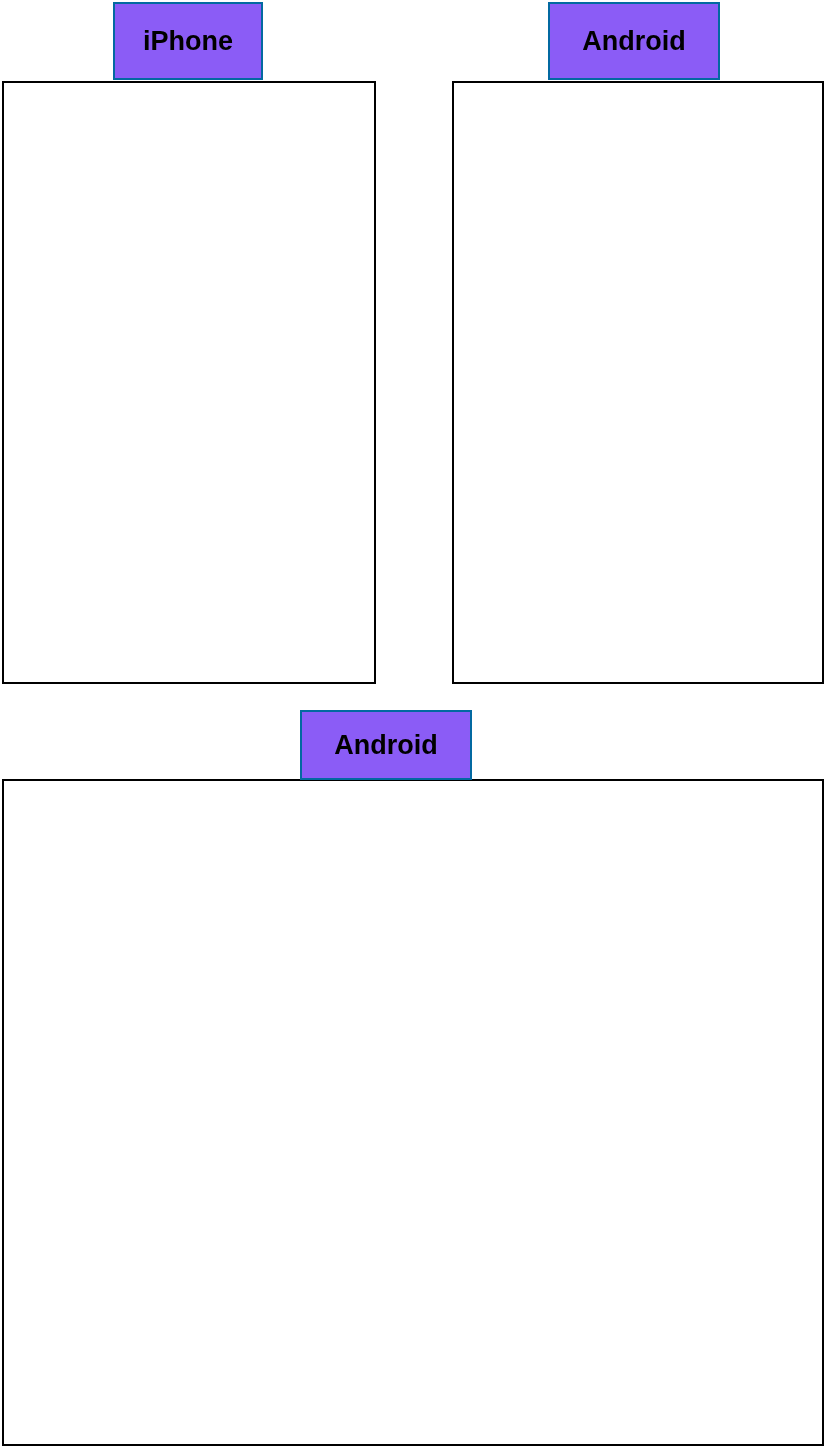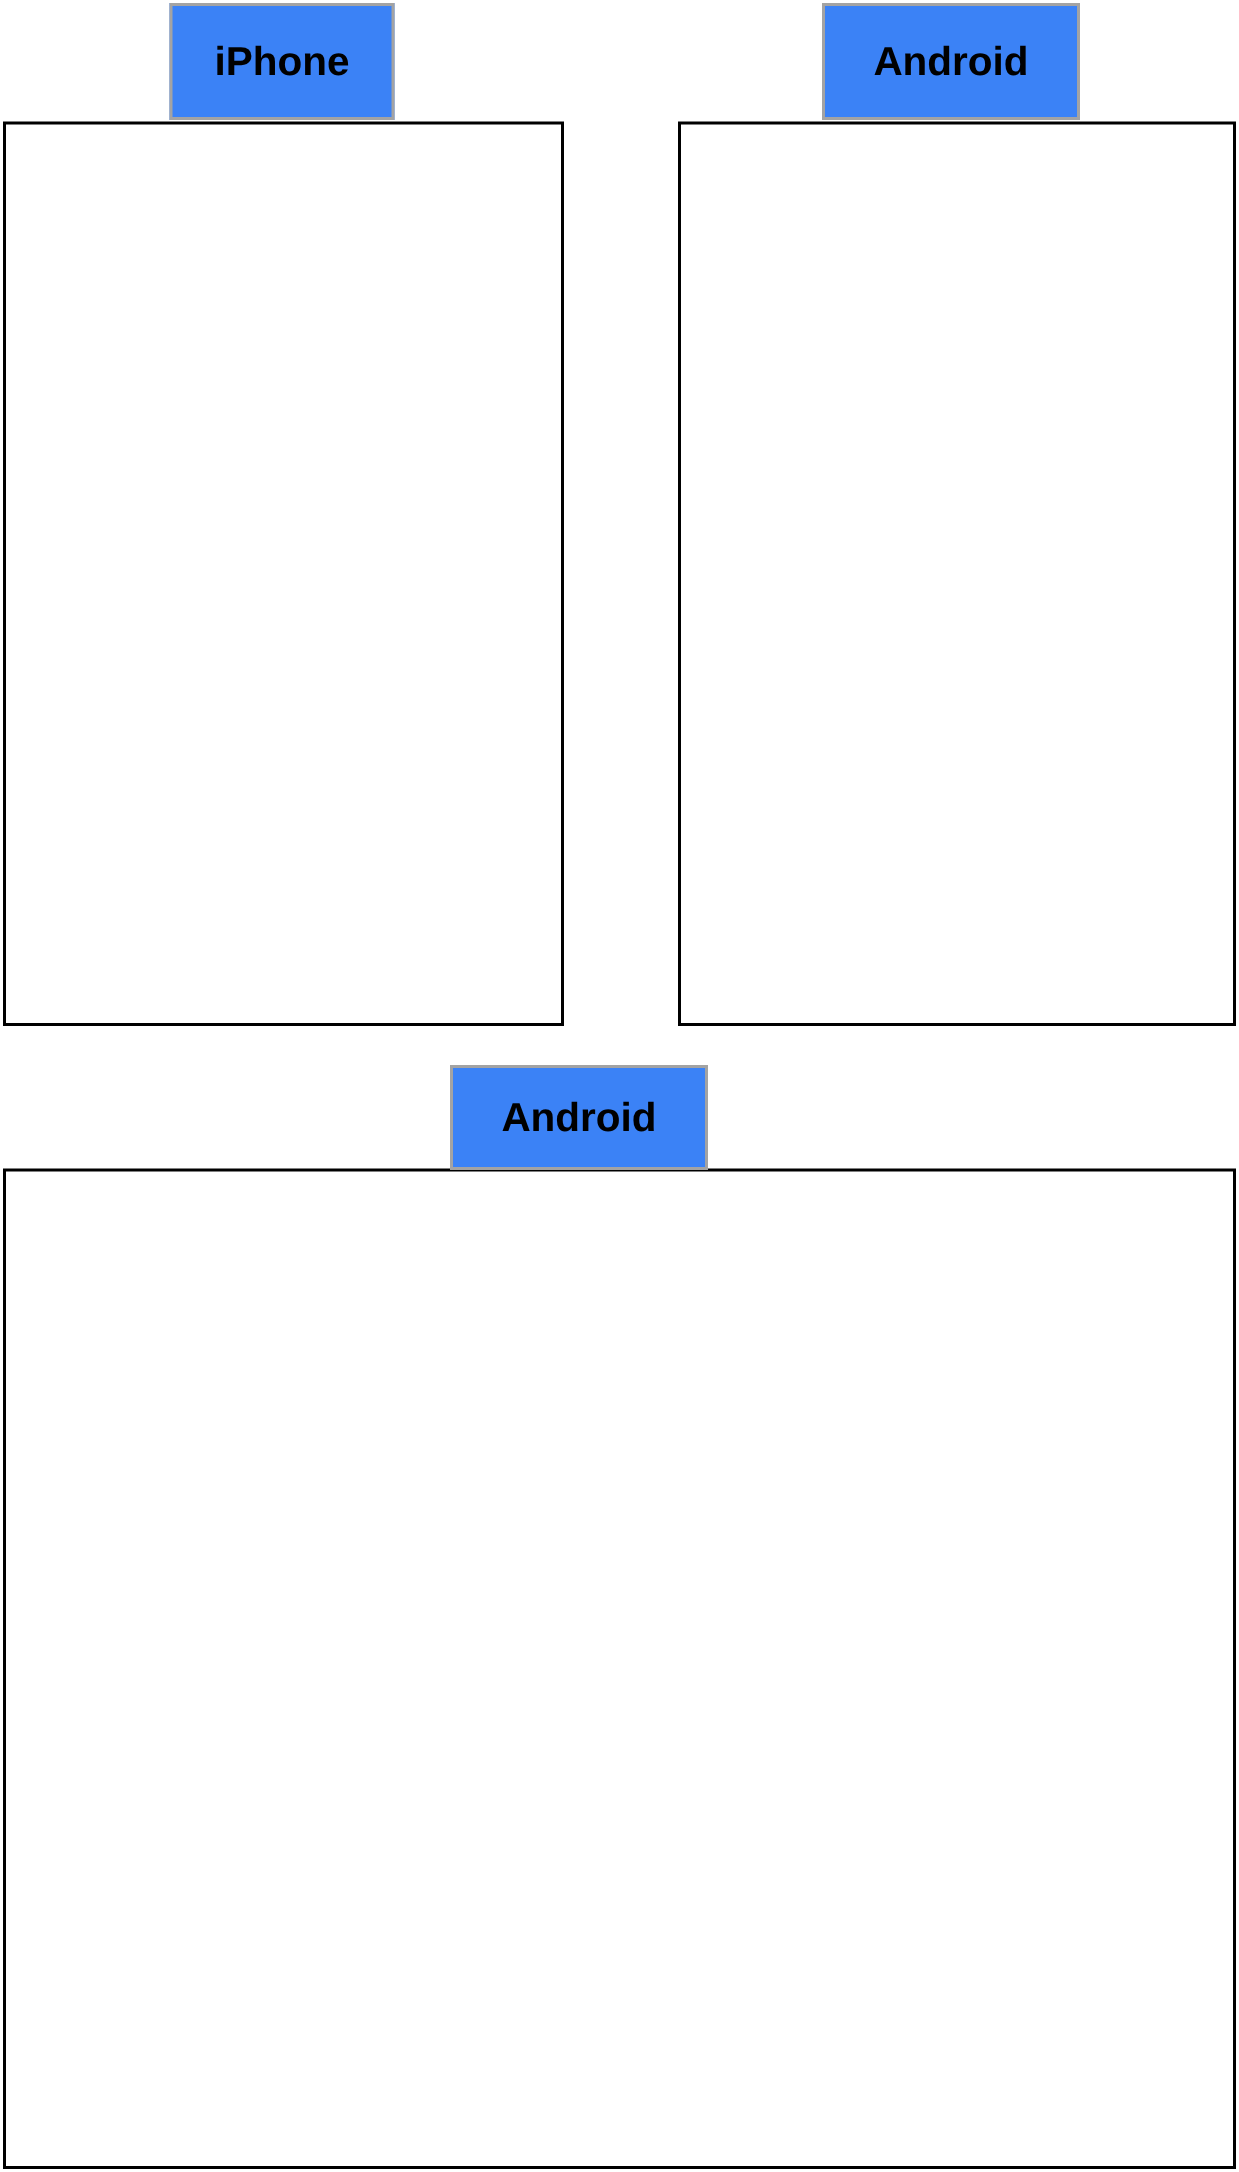--- a/index.html
+++ b/index.html
@@ -7,22 +7,22 @@
     width: 826px; height: 1448px;
     background: #ffffff;
     font-family: "Liberation Sans", sans-serif;
     overflow: hidden;
   }
   .page { position: relative; width: 826px; height: 1448px; background: #fff; }
 
   
   .label-box {
     position: absolute;
-    border: 2px solid #a3a3a3;
-    background: #3b82f6;
+    border: 2px solid #0369a1;
+    background: #8b5cf6;
     display: flex;
     align-items: center;
     justify-content: center;
     font-weight: bold;
     color: #000;
     z-index: 20;
   }
 
   
   .frame {

